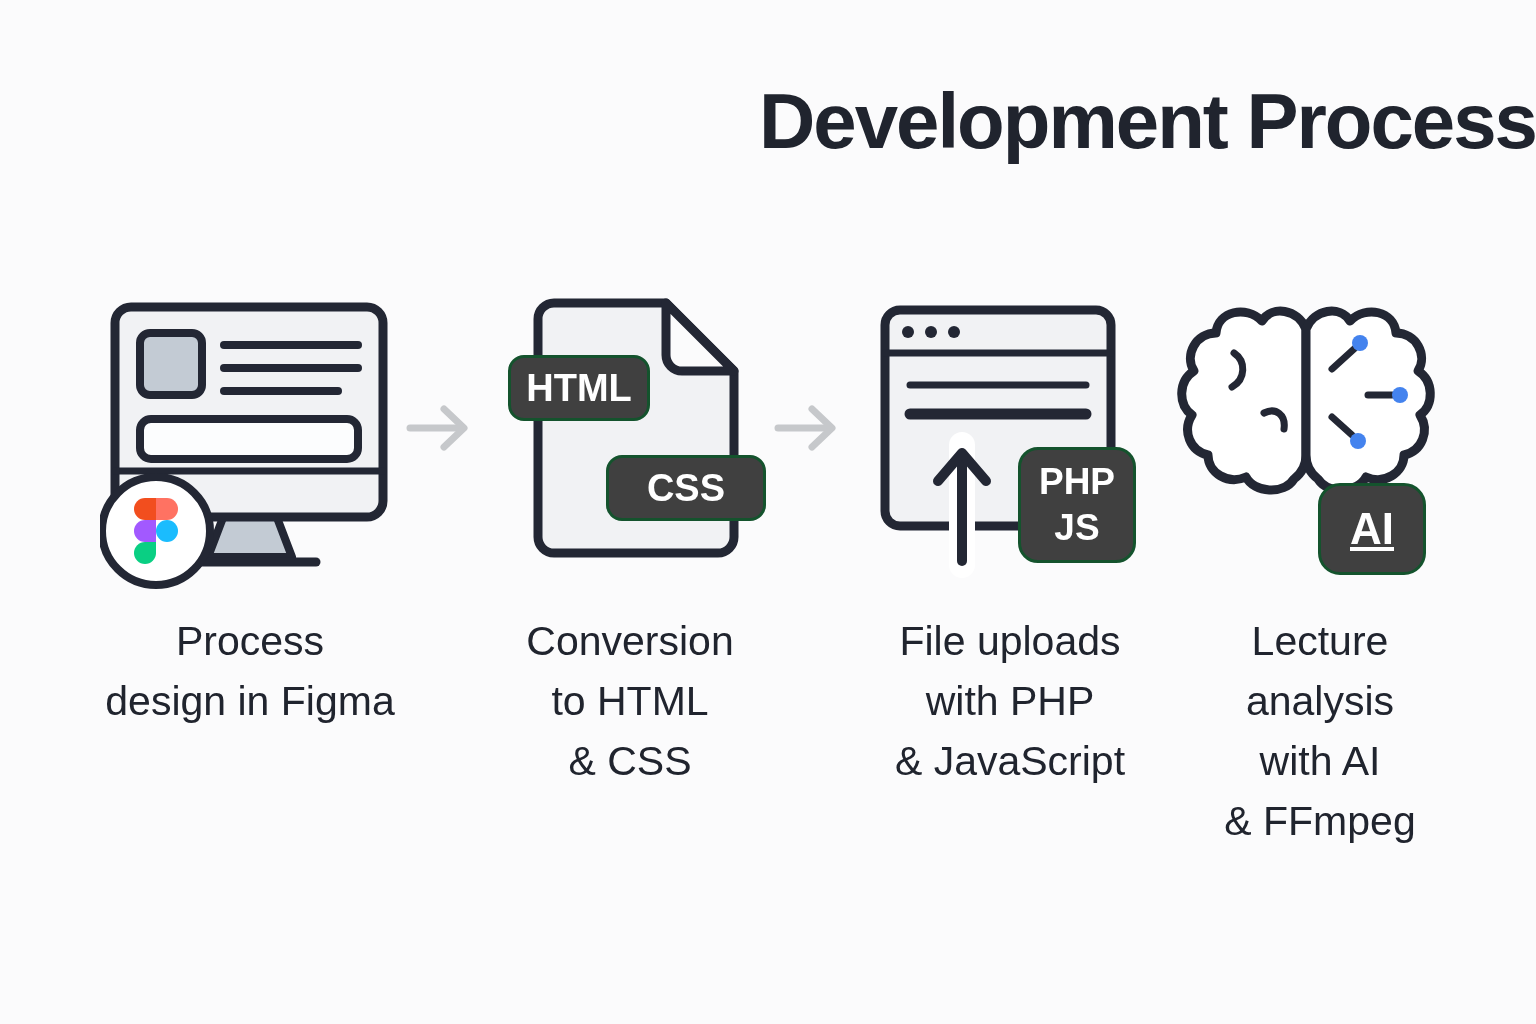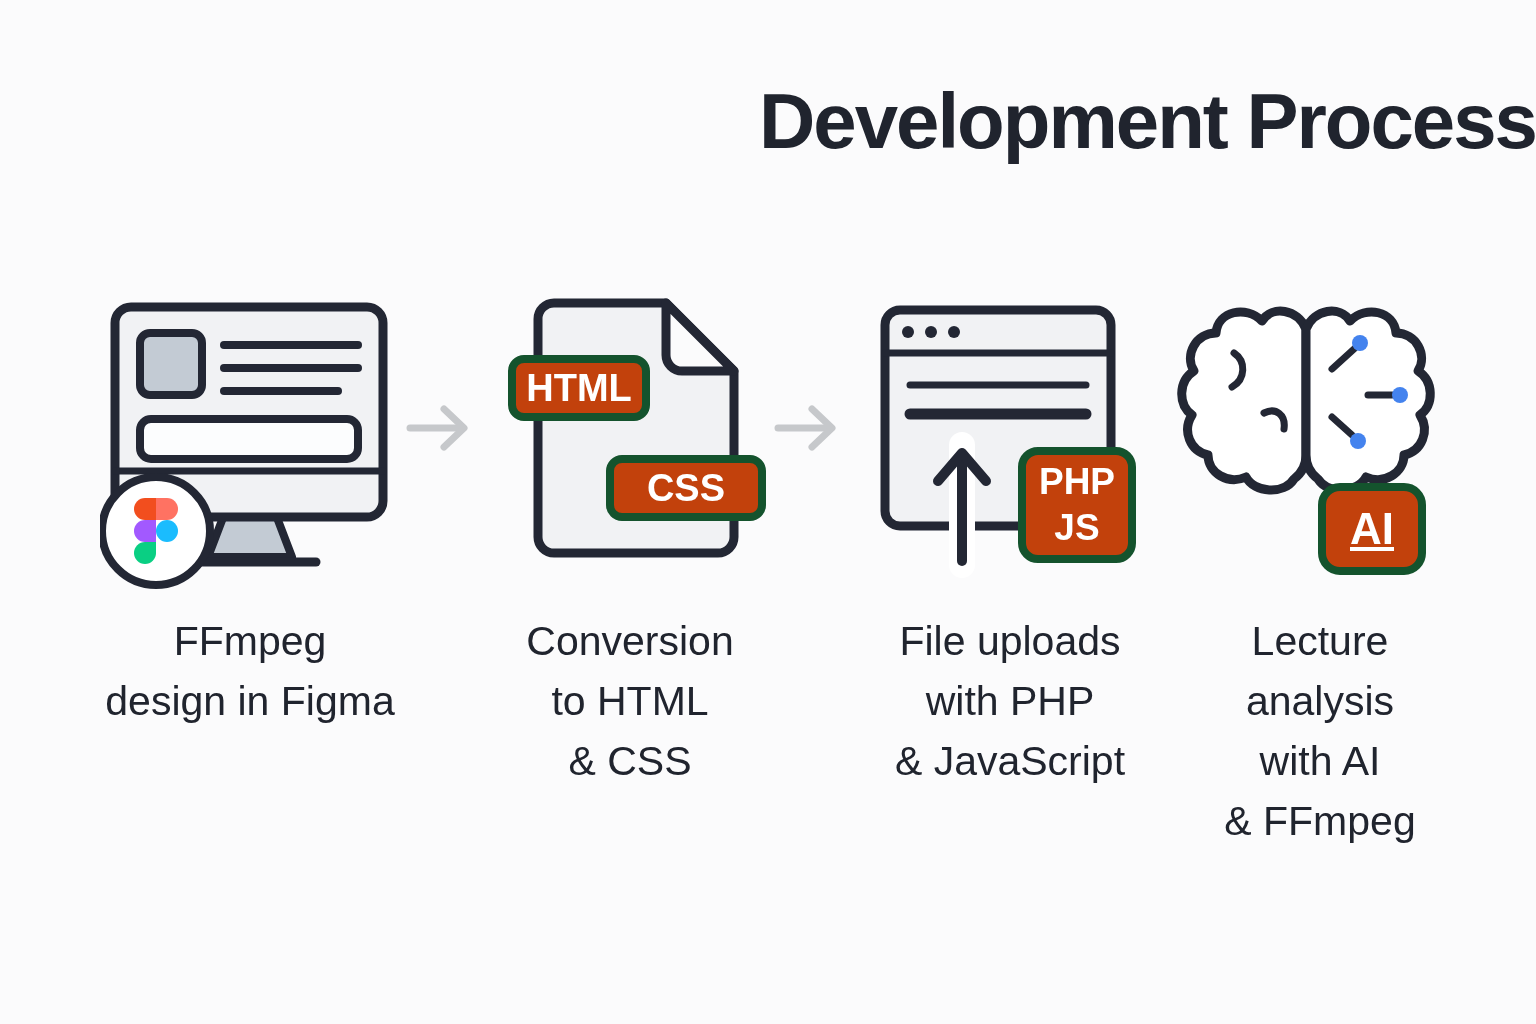--- a/index.html
+++ b/index.html
@@ -44,22 +44,22 @@
     margin-top: 16px;
     text-align: center;
     font-size: 41px;
     font-weight: 500;
     line-height: 60px;
     color: #20242e;
   }
 
   .badge {
     position: absolute;
-    background: #c2410c;
-    border: 8px solid #14532d;
+    background: #404040;
+    border: 3px solid #14532d;
     border-radius: 16px;
     color: #ffffff;
     font-weight: 700;
     display: flex;
     align-items: center;
     justify-content: center;
     text-align: center;
   }
   .badge-html { left: 28px;  top: 60px;  width: 142px; height: 66px; font-size: 38px; }
   .badge-css  { left: 126px; top: 160px; width: 160px; height: 66px; font-size: 38px; }
@@ -100,21 +100,21 @@
         <g>
           <path d="M56 203 H45 a11 11 0 0 0 0 22 H56 Z" fill="#F24E1E"></path>
           <path d="M56 203 h11 a11 11 0 0 1 0 22 H56 Z" fill="#FF7262"></path>
           <path d="M56 225 H45 a11 11 0 0 0 0 22 H56 Z" fill="#A259FF"></path>
           <circle cx="67" cy="236" r="11" fill="#1ABCFE"></circle>
           <path d="M56 247 H45 a11 11 0 0 0 -11 11 a11 11 0 0 0 11 11 a11 11 0 0 0 11 -11 Z" fill="#0ACF83"></path>
         </g>
       </svg>
     </div>
     <div class="caption">
-      <div>FFmpeg</div>
+      <div>Process</div>
       <div>design in Figma</div>
     </div>
   </div>
 
   <svg class="arrow arrow-1" viewBox="0 0 80 64" width="80" height="64">
     <line x1="6" y1="32" x2="58" y2="32" stroke="#c6c8cb" stroke-width="7" stroke-linecap="round"></line>
     <polyline points="40,13 60,32 40,51" fill="none" stroke="#c6c8cb" stroke-width="7" stroke-linecap="round" stroke-linejoin="round"></polyline>
   </svg>
 
   <div class="step step-2">

